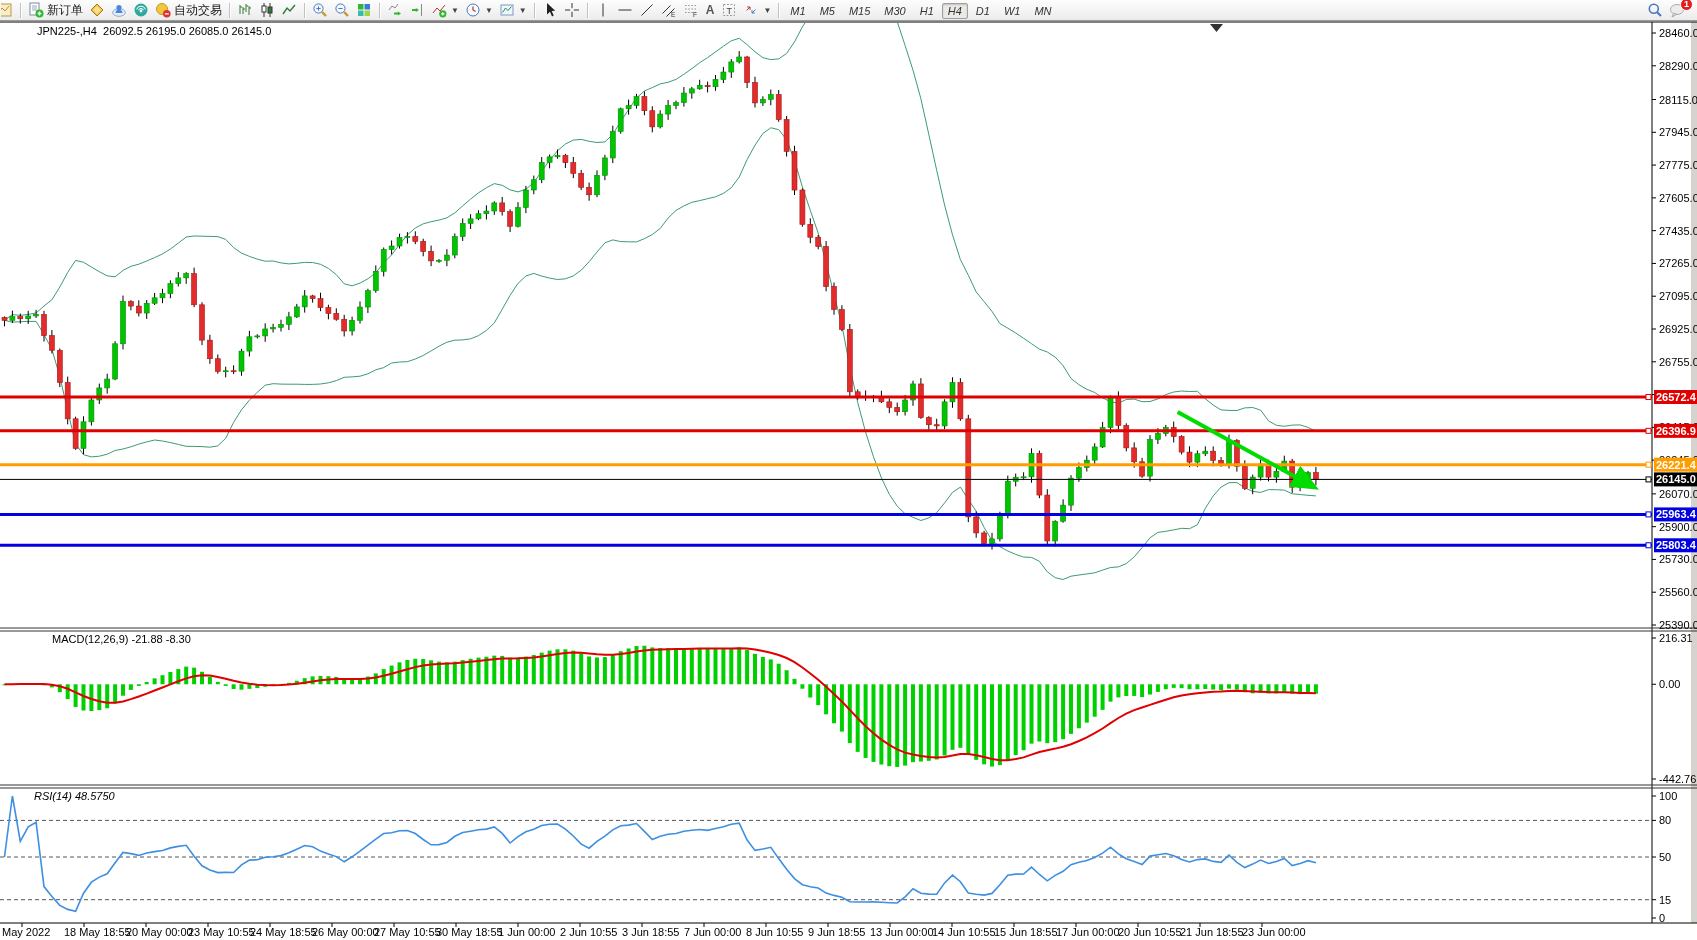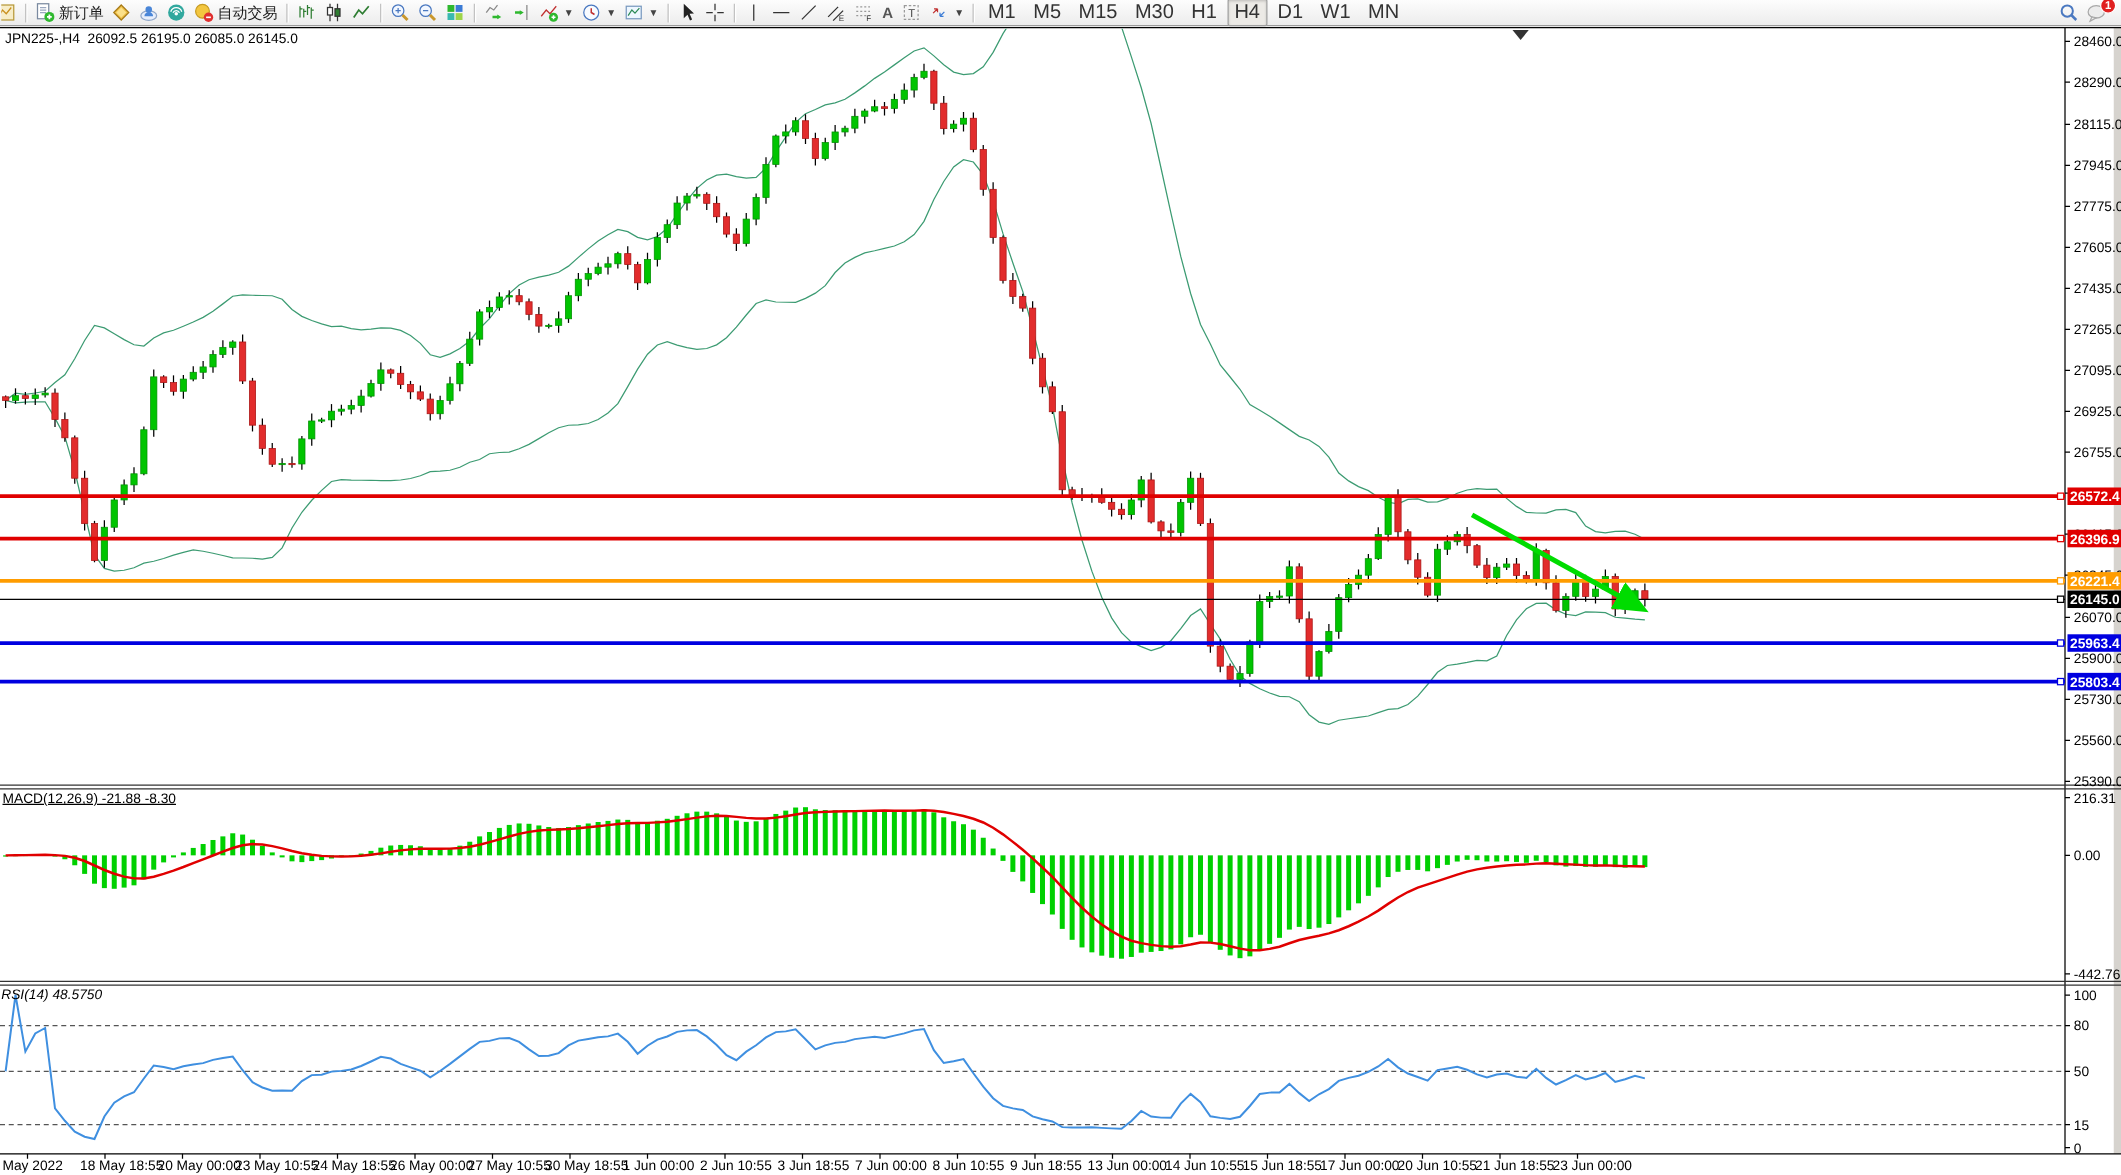--- a/index.html
+++ b/index.html
@@ -8,31 +8,31 @@
   svg text{font-family:"Liberation Sans",sans-serif;}
   .toolbar{position:absolute;top:0;left:0;width:1697px;height:21px;z-index:3;
            background:linear-gradient(#fdfdfd,#ececec);border-bottom:1px solid #9a9a9a;
            display:flex;align-items:center;padding-left:1px;box-sizing:border-box;}
   .tbtn{height:19px;display:inline-flex;align-items:center;padding:0 3px;gap:3px;}
   .tbtn svg{display:block;}
   .lbl{font-size:12px;color:#1a1a1a;white-space:nowrap;}
   .sep{width:1px;height:15px;background:#c2c2c2;margin:0 4px;box-shadow:1px 0 0 #fff;}
   .clipwrap{width:9px;overflow:hidden;display:inline-block;height:16px;}
   .clipwrap svg{margin-left:-8px;}
-  .tfbtn{font-size:16px;color:#333;padding:1px 5px;margin:0 1px;border:1px solid transparent;
-         border-radius:2px;display:inline-block;}
+  .tfbtn{font-size:11px;color:#333;padding:1px 5px;margin:0 1px;border:1px solid transparent;
+         border-radius:2px;display:inline-block;font-style:italic;}
   .tfbtn.active{background:#eceae6;border-color:#9f9f9f;box-shadow:inset 0 1px 2px rgba(0,0,0,.18);}
   .spacer{flex:1;}
   .letterbtn{font-size:12px;color:#555;font-weight:bold;padding:0 4px;}
   .chev{font-size:8px;color:#444;margin-left:1px;}
   .notifwrap{position:relative;margin-right:8px;}
   .nbadge{position:absolute;top:-3px;right:-4px;background:#e02020;color:#fff;font-size:9px;
           font-weight:bold;border-radius:7px;min-width:11px;height:11px;line-height:11px;
           text-align:center;border:1px solid #fff;}
-  .overlay{position:absolute;z-index:2;font-size:11px;color:#000;white-space:pre;}
+  .overlay{position:absolute;z-index:2;font-size:11px;color:#000;white-space:pre;margin-left:33px;}
   #chart-svg{position:absolute;top:0;left:0;z-index:1;}
 </style>
 </head>
 <body>
 
 <div class="toolbar">
   <span class="tbtn clipwrap">
     <svg width="16" height="16" viewBox="0 0 16 16">
         <rect x="1" y="2" width="14" height="12" fill="#f7edc8" stroke="#b89a3a"></rect>
         <path d="M3 11 6 6 9 9 13 4" stroke="#c98f1e" fill="none"></path>
@@ -906,14 +906,14 @@
       <line x1="1138" y1="923" x2="1138" y2="927" stroke="#000"></line>
       <text x="1118" y="936" font-size="11" fill="#000">20 Jun 10:55</text>
       <line x1="1200" y1="923" x2="1200" y2="927" stroke="#000"></line>
       <text x="1180" y="936" font-size="11" fill="#000">21 Jun 18:55</text>
       <line x1="1262" y1="923" x2="1262" y2="927" stroke="#000"></line>
       <text x="1242" y="936" font-size="11" fill="#000">23 Jun 00:00</text>
     </g>
   </svg>
 
 <div class="overlay" style="top:25px;left:4px;">JPN225-,H4  26092.5 26195.0 26085.0 26145.0</div>
-<div class="overlay" style="top:633px;left:2px;text-decoration:underline;">MACD(12,26,9) -21.88 -8.30</div>
+<div class="overlay" style="top:633px;left:19px;">MACD(12,26,9) -21.88 -8.30</div>
 <div class="overlay" style="top:790px;left:1px;font-style:italic;">RSI(14) 48.5750</div>
 
 </body></html>

